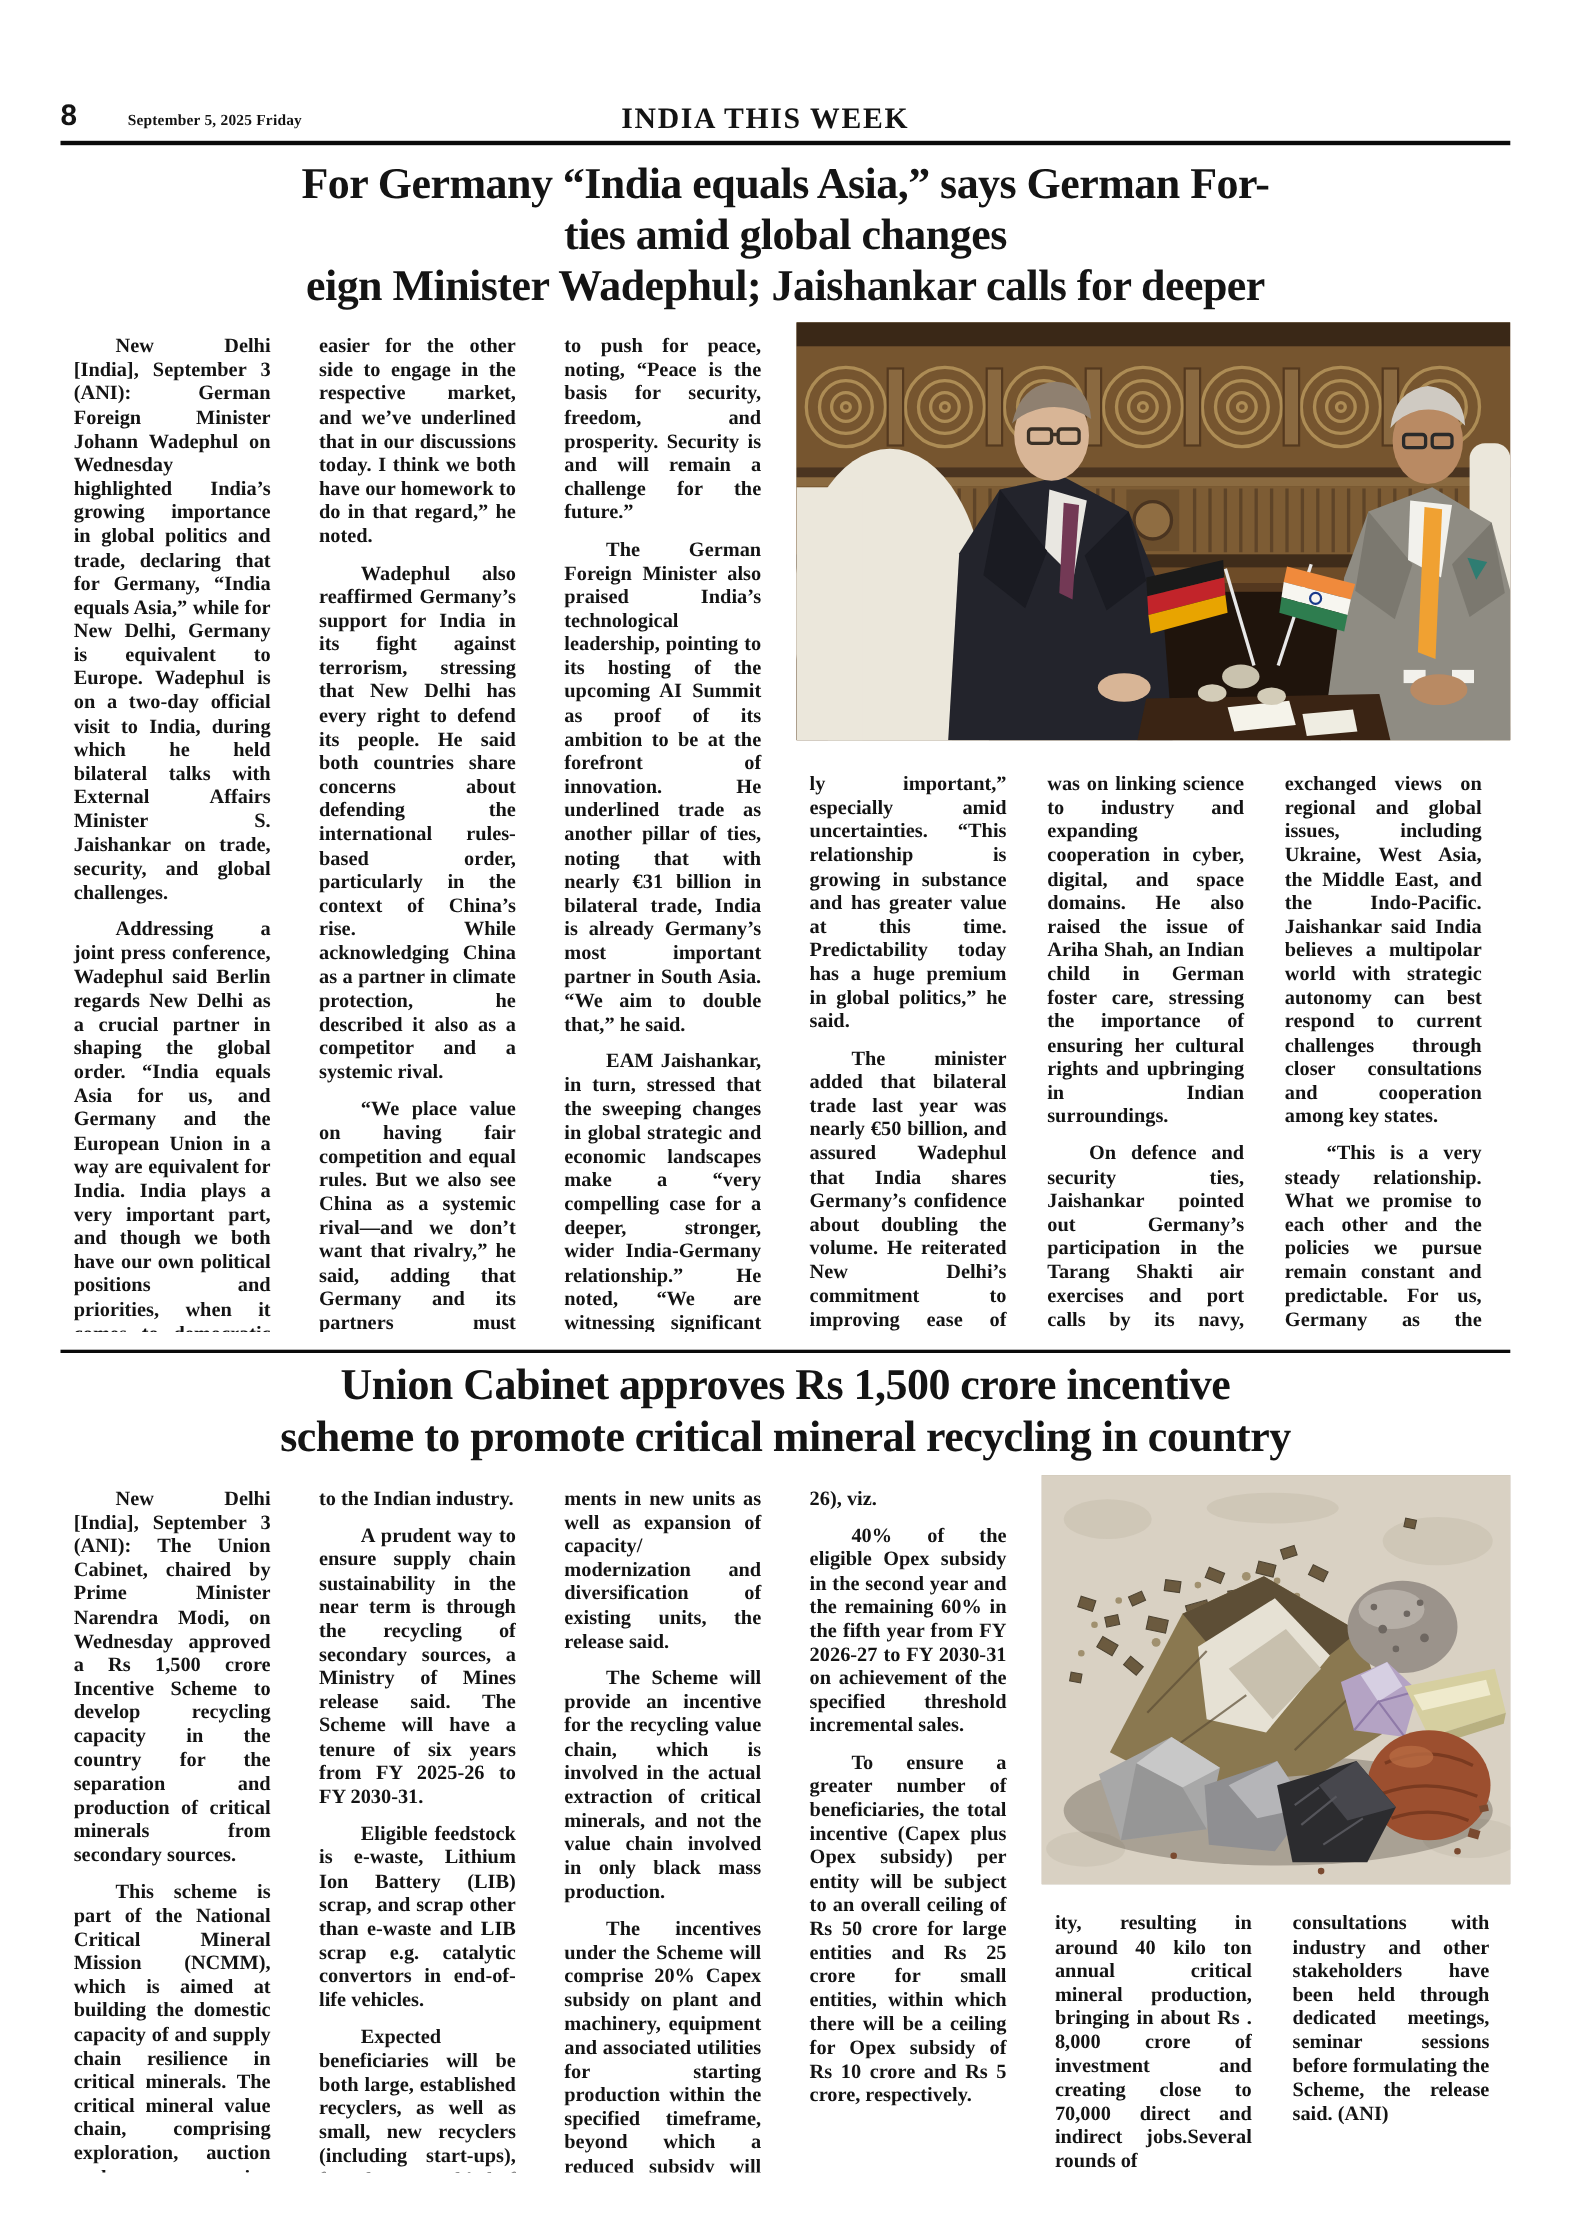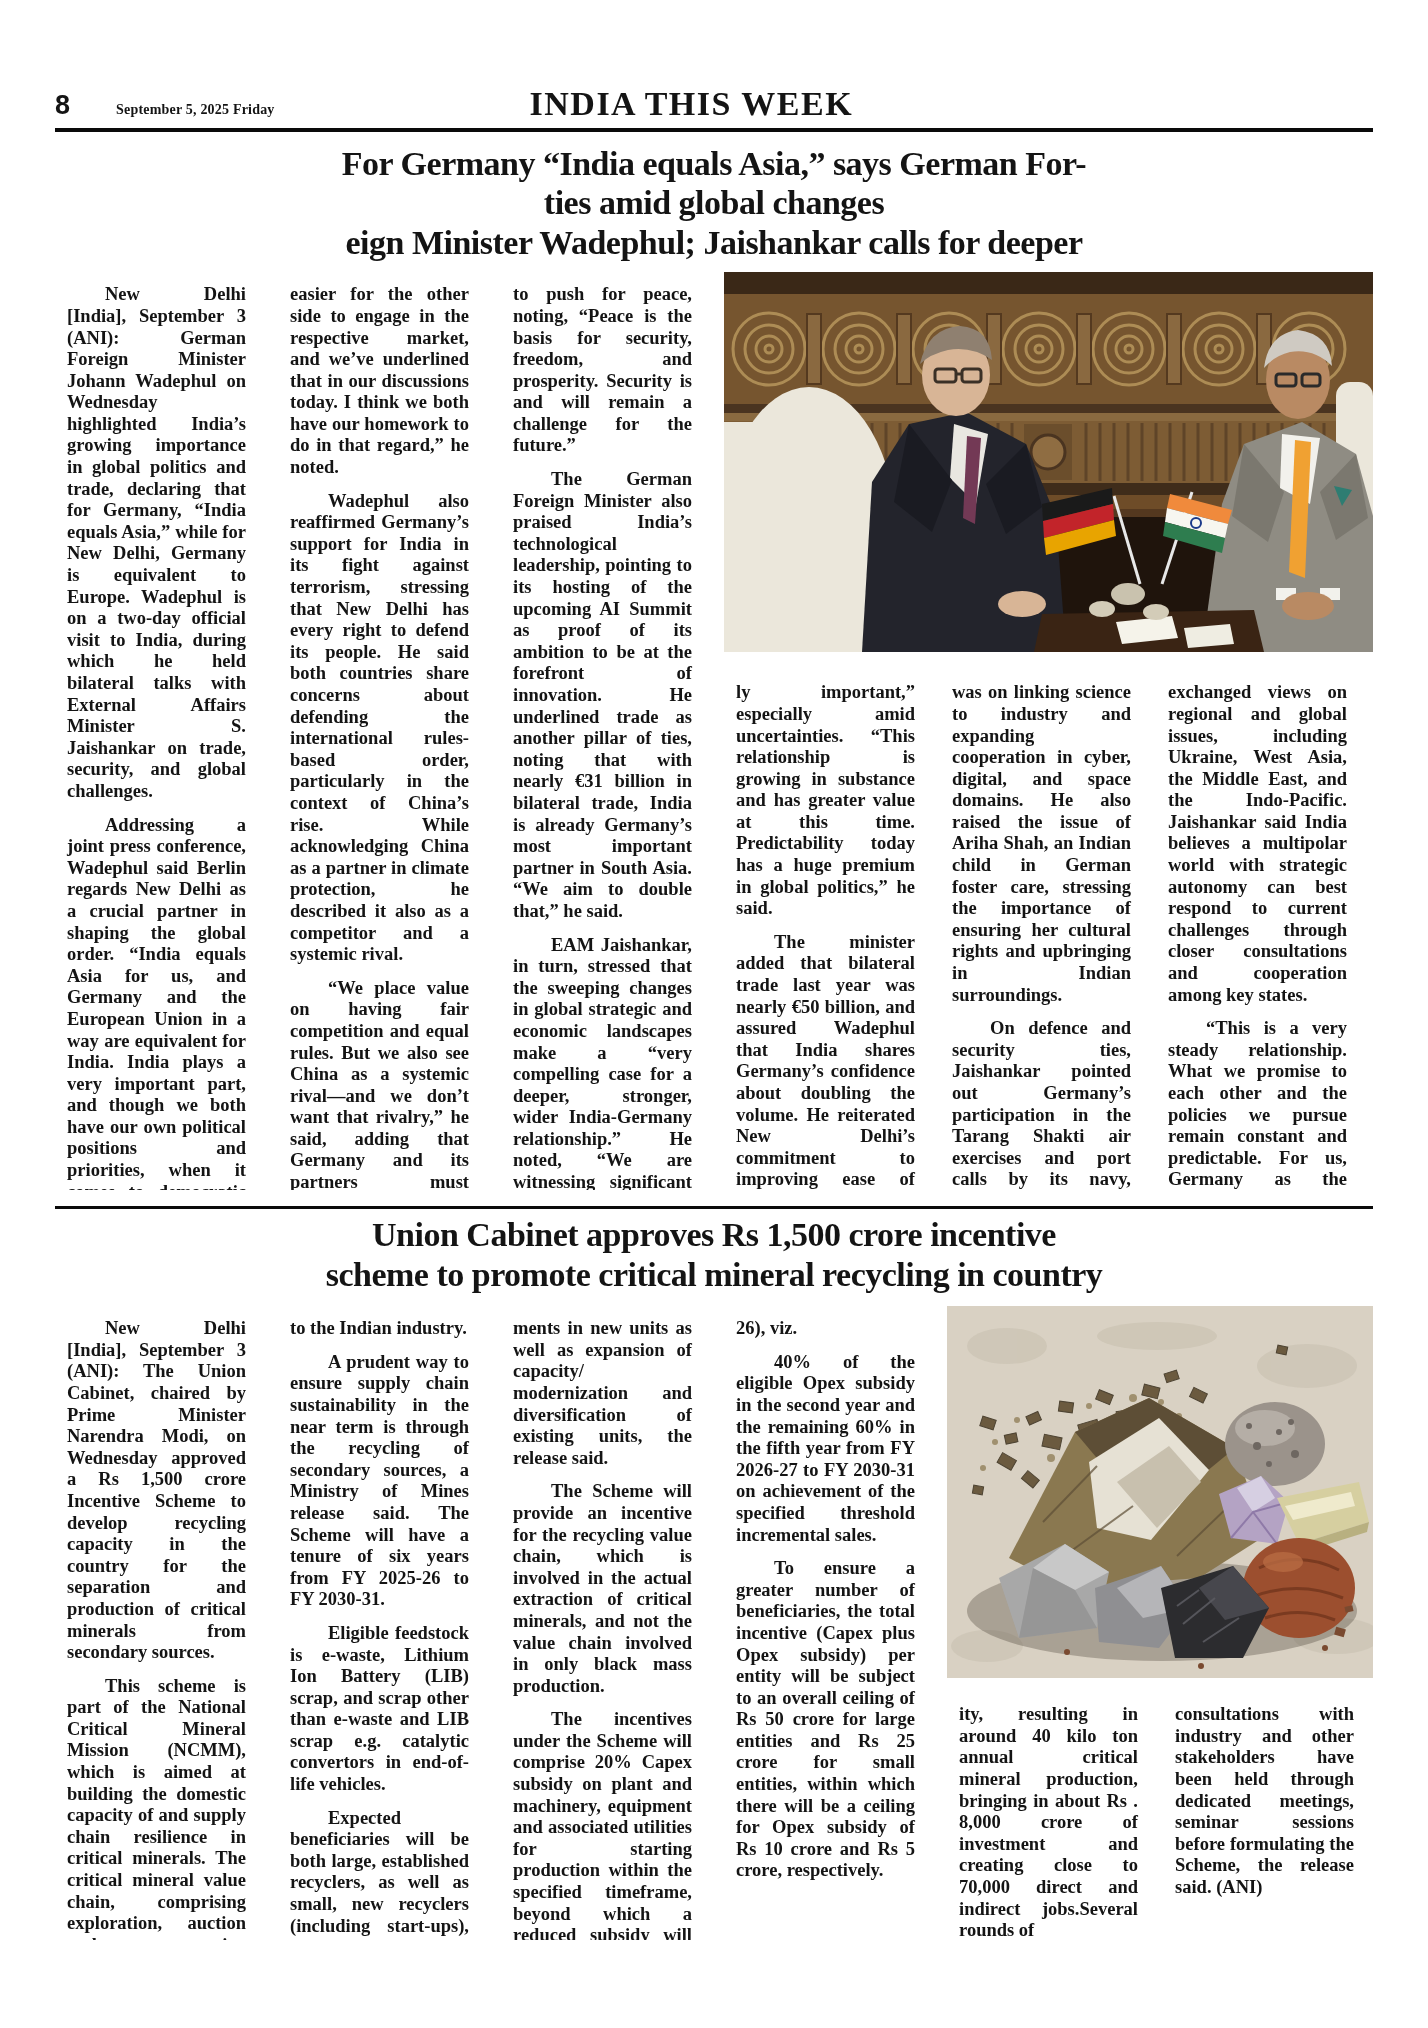--- a/index.html
+++ b/index.html
@@ -6,24 +6,24 @@
   body{
     width:1428px;height:2028px;background:#ffffff;overflow:hidden;
     font-family:"Liberation Serif","DejaVu Serif",serif;color:#141414;
     -webkit-font-smoothing:antialiased;
   }
   .page{padding:90px 55px 0 55px;position:relative;}
   
   .hdr{position:relative;display:flex;align-items:baseline;border-bottom:4px solid #0a0a0a;padding-bottom:7px;}
   .pagenum{font-family:"Liberation Sans","DejaVu Sans",sans-serif;font-weight:bold;font-size:27px;}
   .hdate{font-weight:bold;font-size:14px;margin-left:46px;letter-spacing:0.2px;}
-  .masthead{position:absolute;left:50%;transform:translateX(-57%);bottom:5px;font-weight:bold;font-size:34px;letter-spacing:1.5px;}
+  .masthead{position:absolute;left:50%;transform:translateX(-57%);bottom:5px;font-weight:bold;font-size:27px;letter-spacing:1.5px;}
   
   .headline{text-align:center;font-weight:bold;line-height:1.16;margin:12px auto 10px auto;letter-spacing:-0.5px;}
-  .headline .hl{font-size:34px;white-space:nowrap;}
+  .headline .hl{font-size:40px;white-space:nowrap;}
   .headline2{margin:6px auto 12px auto;}
   
   .cols{display:flex;gap:20px;}
   .ncol{flex:0 0 203px;width:203px;font-size:18.5px;line-height:21.6px;text-align:justify;overflow:hidden;}
   .a1 .ncol{height:918px;}
   .a2 .ncol{height:634px;}
   .ncol p{margin:12px;text-indent:38px;font-weight:bold;}
   .ncol p.cont{text-indent:0;}
   .rightblock1{flex:0 0 649px;width:649px;}
   .rightblock2{flex:0 0 426px;width:426px;}

